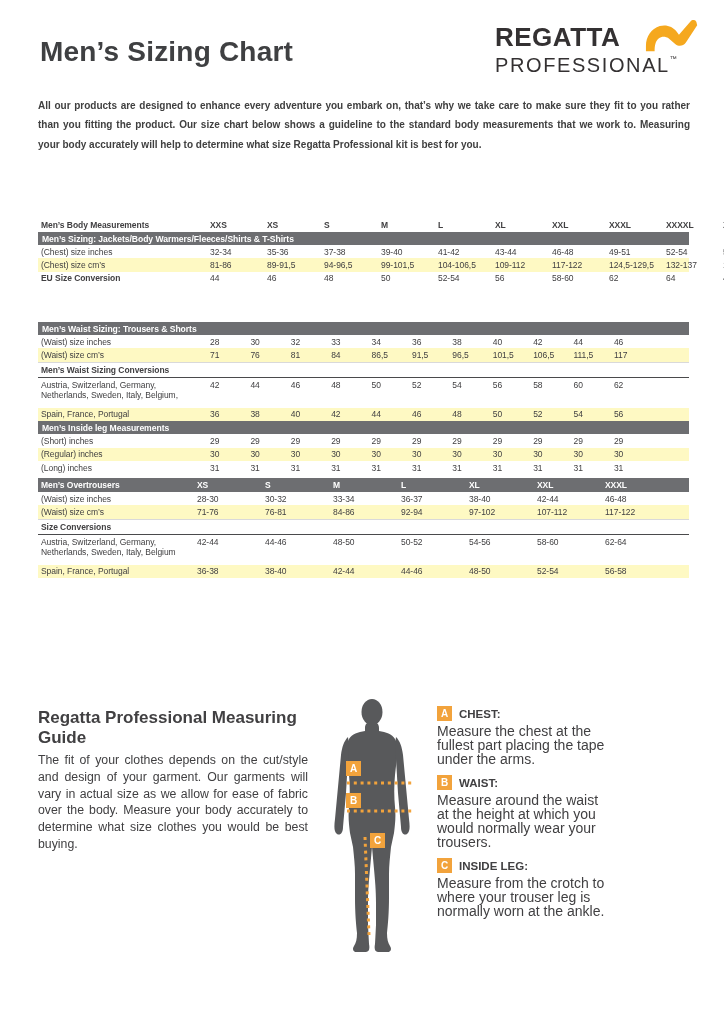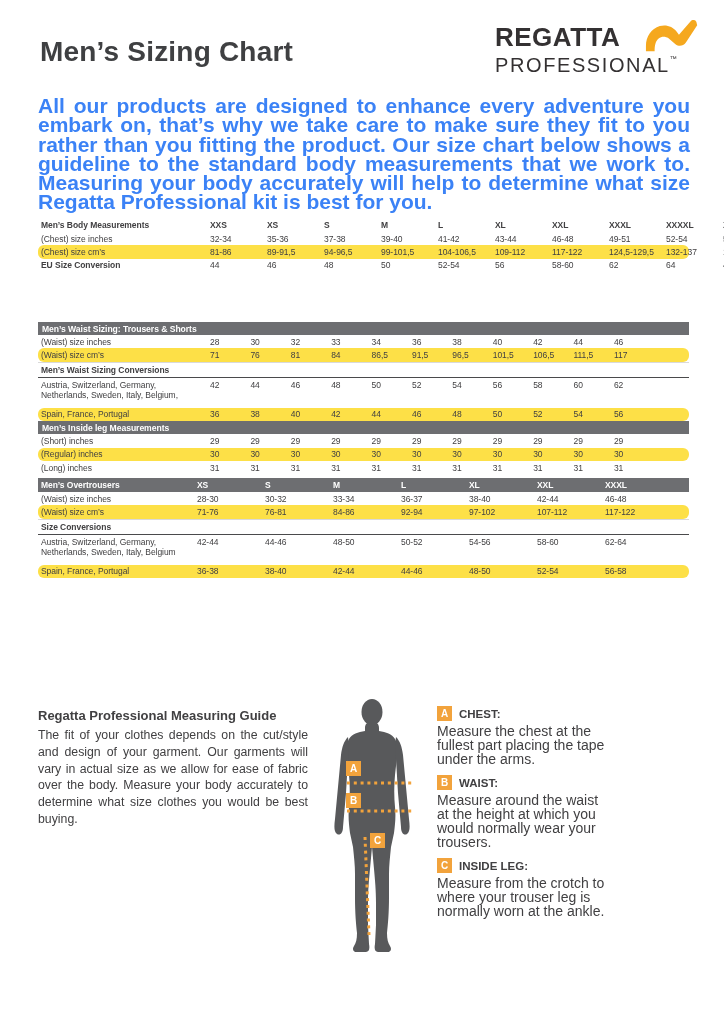--- a/index.html
+++ b/index.html
@@ -10,40 +10,40 @@
   #page-title{position:absolute;left:40px;top:36px;margin:0;font-size:28px;font-weight:bold;
               color:#3f4042;letter-spacing:.2px;}
   .logo{position:absolute;left:495px;top:20px;width:200px;color:#343132;}
   .logo-top{display:flex;align-items:center;gap:22px;}
   .logo-regatta{font-size:26px;font-weight:bold;letter-spacing:.5px;line-height:1;}
   .swoosh{width:60px;height:33px;flex:0 0 auto;}
   .logo-professional{font-size:20px;letter-spacing:1.6px;line-height:1;margin-top:2px;white-space:nowrap;}
   .tm{font-size:7px;vertical-align:top;letter-spacing:0;}
 
   
-  .intro{position:absolute;left:38px;top:96px;width:652px;margin:0;font-size:21px;
-         line-height:19.3px;font-weight:bold;text-align:justify;color:#3b82f6;}
+  .intro{position:absolute;left:38px;top:96px;width:652px;margin:0;font-size:10px;
+         line-height:19.3px;font-weight:bold;text-align:justify;color:#404040;}
 
   
   .sizetable{position:absolute;left:38px;width:651px;font-size:8.5px;letter-spacing:-.05px;}
   .bar{background:#6D6E71;color:#fff;font-weight:bold;min-height:13px;display:flex;
        align-items:center;padding-left:4px;font-size:8.6px;}
   .trow{display:grid;align-items:center;min-height:13.4px;white-space:nowrap;gap:12px;}
   .trow.thead{min-height:14px;font-weight:bold;}
   .trow.dark{background:#6D6E71;color:#fff;font-weight:bold;}
   .trow.sub{min-height:14px;border-top:1px solid #d9d9da;border-bottom:1.6px solid #4a4a4c;}
-  .trow.shaded{background:#fde047;border-radius:6px;}
+  .trow.shaded{background:#fef9c3;}
   .trow.tall{align-items:start;padding-top:2px;padding-bottom:8px;white-space:normal;}
   .tlabel{padding-left:3px;line-height:10px;}
   .tlabel.b{font-weight:bold;}
   .tval{line-height:10px;}
 
   
   .guide-left{position:absolute;left:38px;top:708px;width:270px;}
-  .guide-left h2{margin:0 0 4px 0;font-size:13px;font-weight:bold;}
+  .guide-left h2{margin:0 0 4px 0;font-size:17px;font-weight:bold;}
   .guide-left p{margin:0;font-size:12.3px;line-height:16.8px;text-align:justify;}
   .figure{position:absolute;left:320px;top:697px;width:104px;height:260px;}
   .guide-right{position:absolute;left:437px;top:706px;width:180px;}
   .guide-item{margin-bottom:9px;}
   .gi-head{display:flex;align-items:center;gap:7px;margin-bottom:3px;}
   .badge{width:15px;height:15px;background:#F2A33C;color:#fff;font-weight:bold;font-size:10px;
          display:flex;align-items:center;justify-content:center;flex:0 0 auto;}
   .gi-heading{font-weight:bold;font-size:11.5px;}
   .guide-item p{margin:0;font-size:14px;line-height:14px;width:170px;}
 </style>
@@ -77,20 +77,21 @@
           <div class="tval">S</div>
           <div class="tval">M</div>
           <div class="tval">L</div>
           <div class="tval">XL</div>
           <div class="tval">XXL</div>
           <div class="tval">XXXL</div>
           <div class="tval">XXXXL</div>
           <div class="tval">XXXXXL</div>
           <div></div>
         </div>
+        <div class="bar">Men’s Sizing: Jackets/Body Warmers/Fleeces/Shirts &amp; T-Shirts</div>
         <div class="trow" style="grid-template-columns: 160px repeat(10, 45px) 1fr;">
           <div class="tlabel">(Chest) size inches</div>
           <div class="tval">32-34</div>
           <div class="tval">35-36</div>
           <div class="tval">37-38</div>
           <div class="tval">39-40</div>
           <div class="tval">41-42</div>
           <div class="tval">43-44</div>
           <div class="tval">46-48</div>
           <div class="tval">49-51</div>

